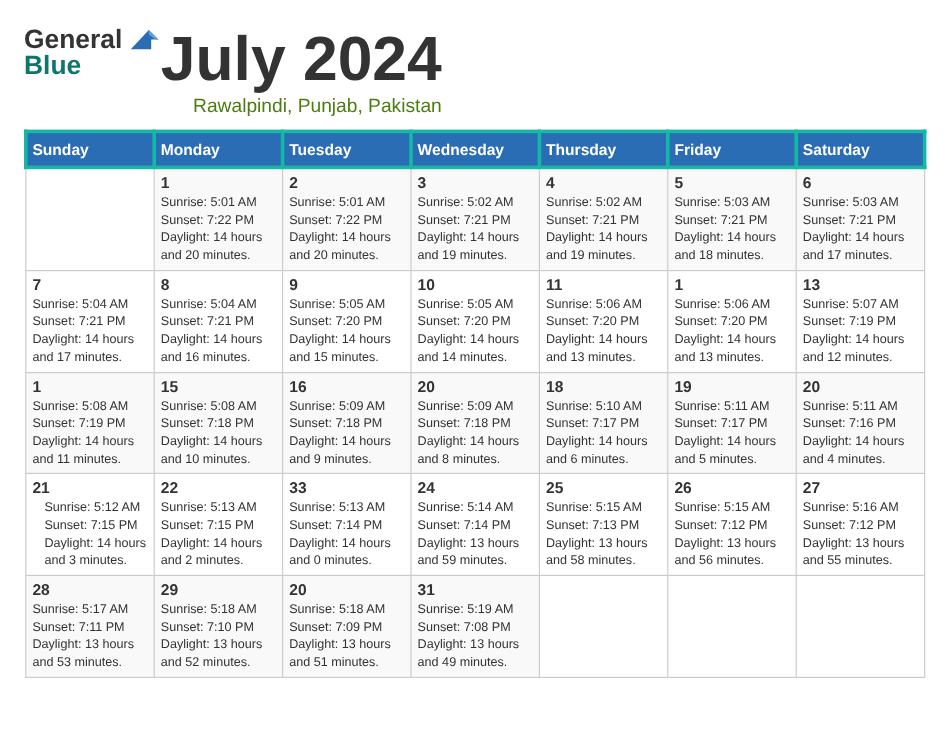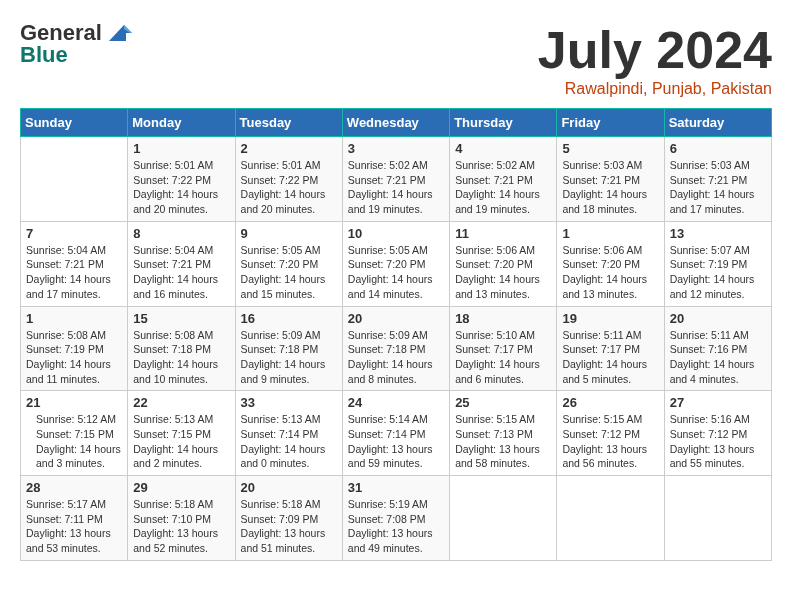--- a/index.html
+++ b/index.html
@@ -5,21 +5,21 @@
     * { box-sizing: border-box; margin: 0; padding: 0; }
     body {
       font-family: Arial, sans-serif;
       background: #fff;
       width: 792px;
       min-height: 612px;
       padding: 20px;
     }
     .header-area {
       display: flex;
-      justify-content: space-between;
+      justify-content: flex-start;
       align-items: flex-start;
       margin-bottom: 10px;
     }
     .logo {
       display: flex;
       flex-direction: column;
       align-items: flex-start;
     }
     .logo-icon {
       width: 30px;
@@ -33,35 +33,35 @@
     .title-area {
       text-align: right;
     }
     .month-title {
       font-size: 52px;
       font-weight: bold;
       color: #333;
     }
     .location-title {
       font-size: 16px;
-      color: #c2410c;
+      color: #4d7c0f;
     }
     table {
       width: 100%;
       border-collapse: collapse;
       font-size: 11px;
     }
     thead tr th {
       background-color: #2a6db5;
       color: #fff;
       padding: 6px 4px;
       text-align: left;
       font-size: 13px;
       font-weight: bold;
-      border: 1px solid #14b8a6;
+      border: 3px solid #14b8a6;
     }
     tbody tr td {
       border: 1px solid #ccc;
       vertical-align: top;
       padding: 4px 5px;
       width: 107px;
       min-height: 80px;
       background: #fff;
     }
     tbody tr:nth-child(odd) td {

